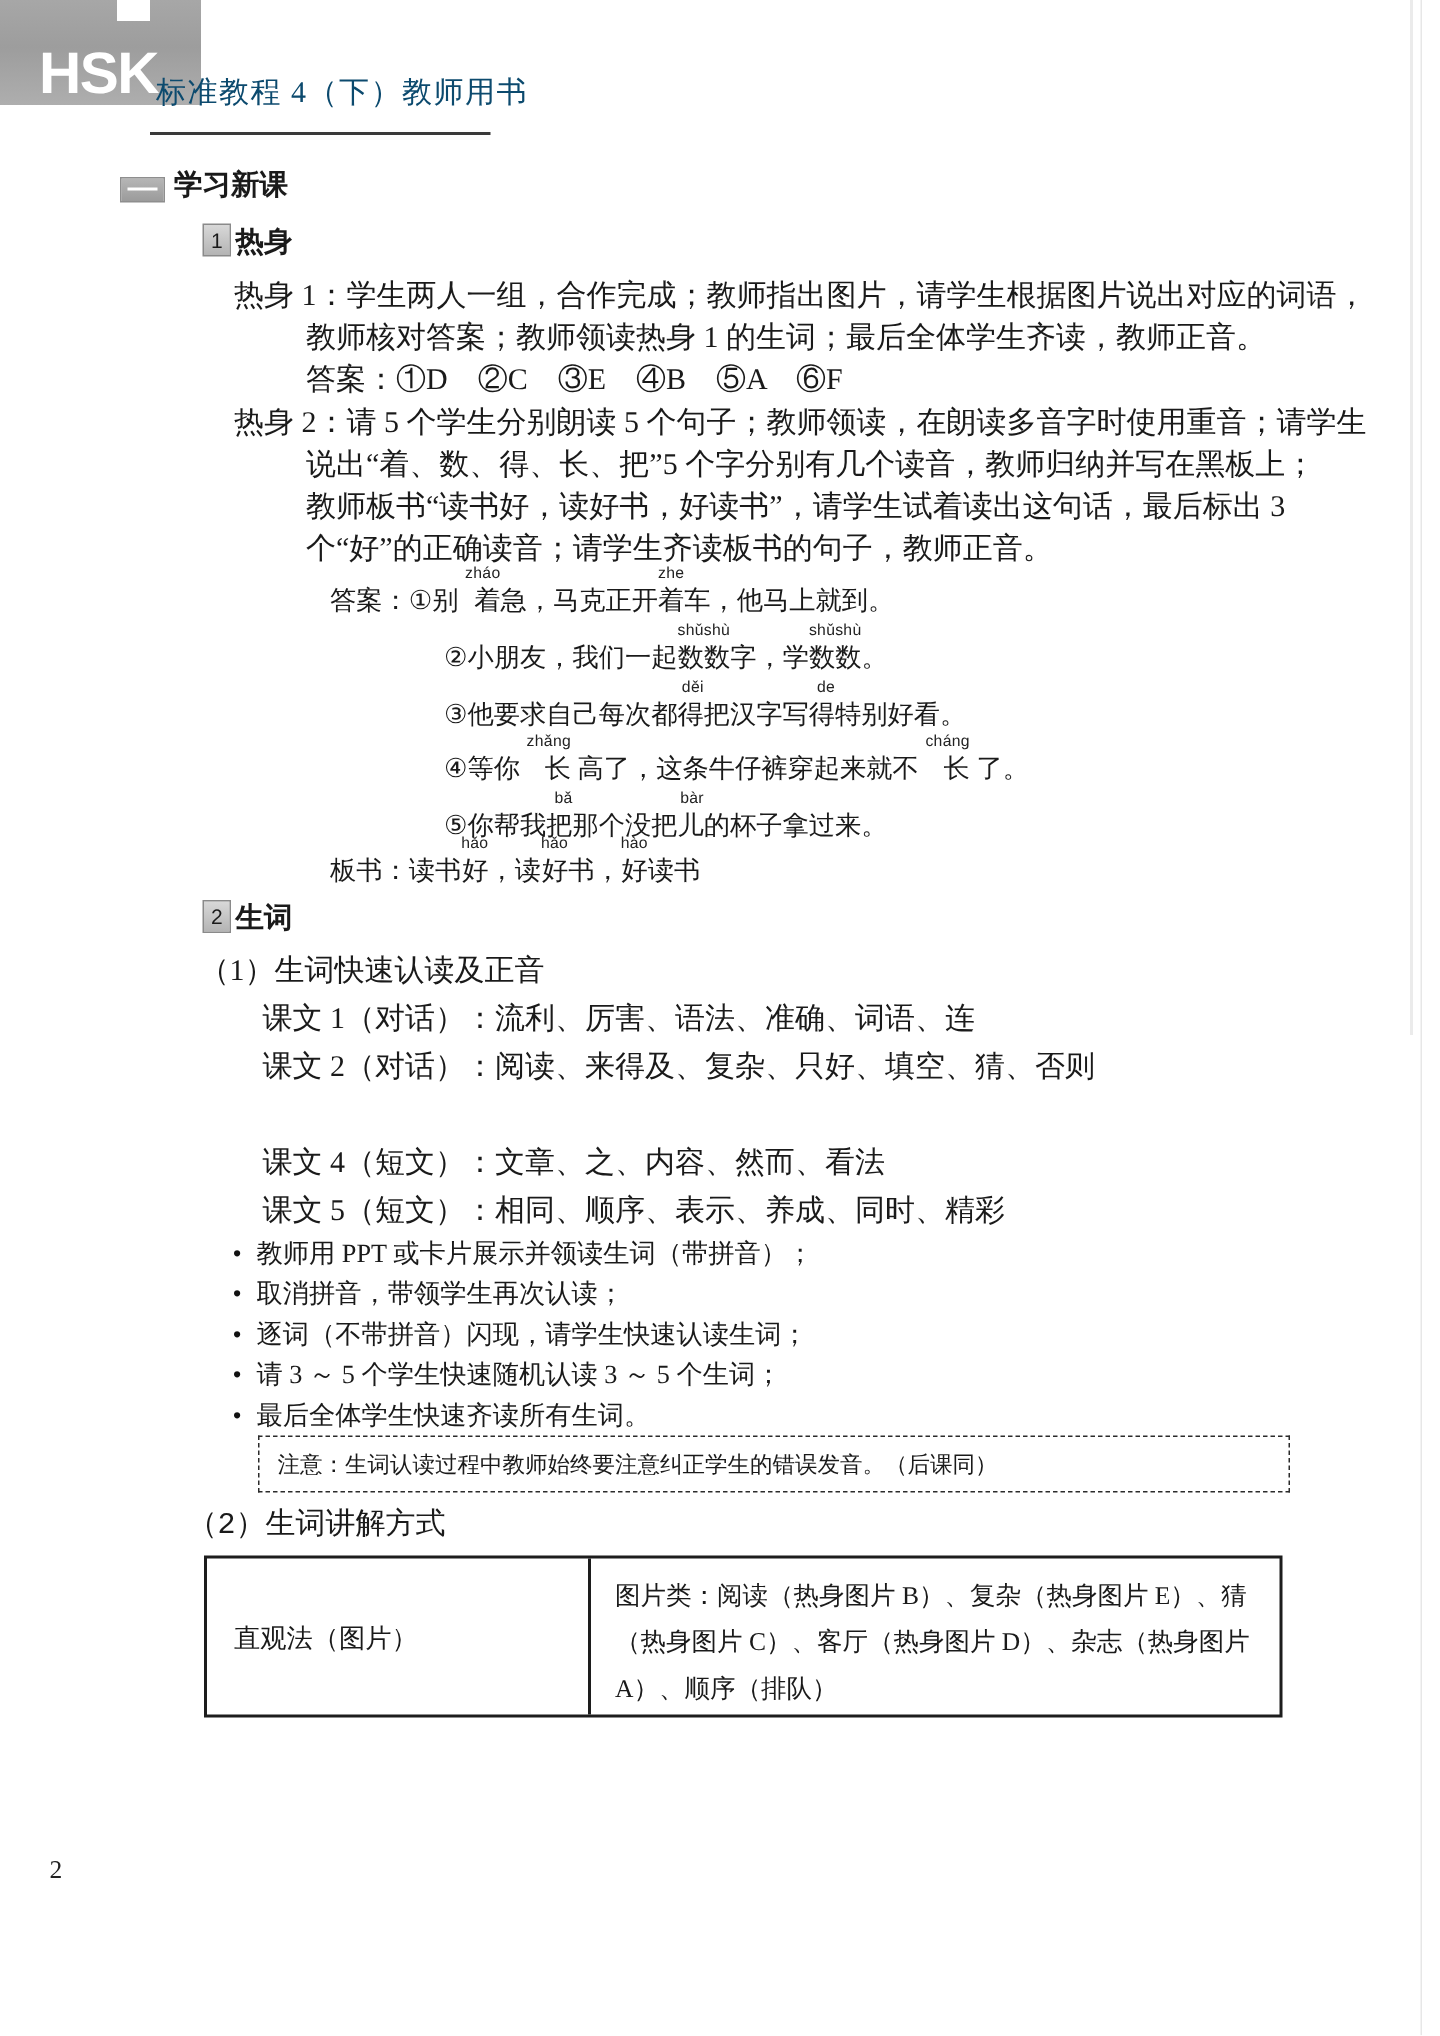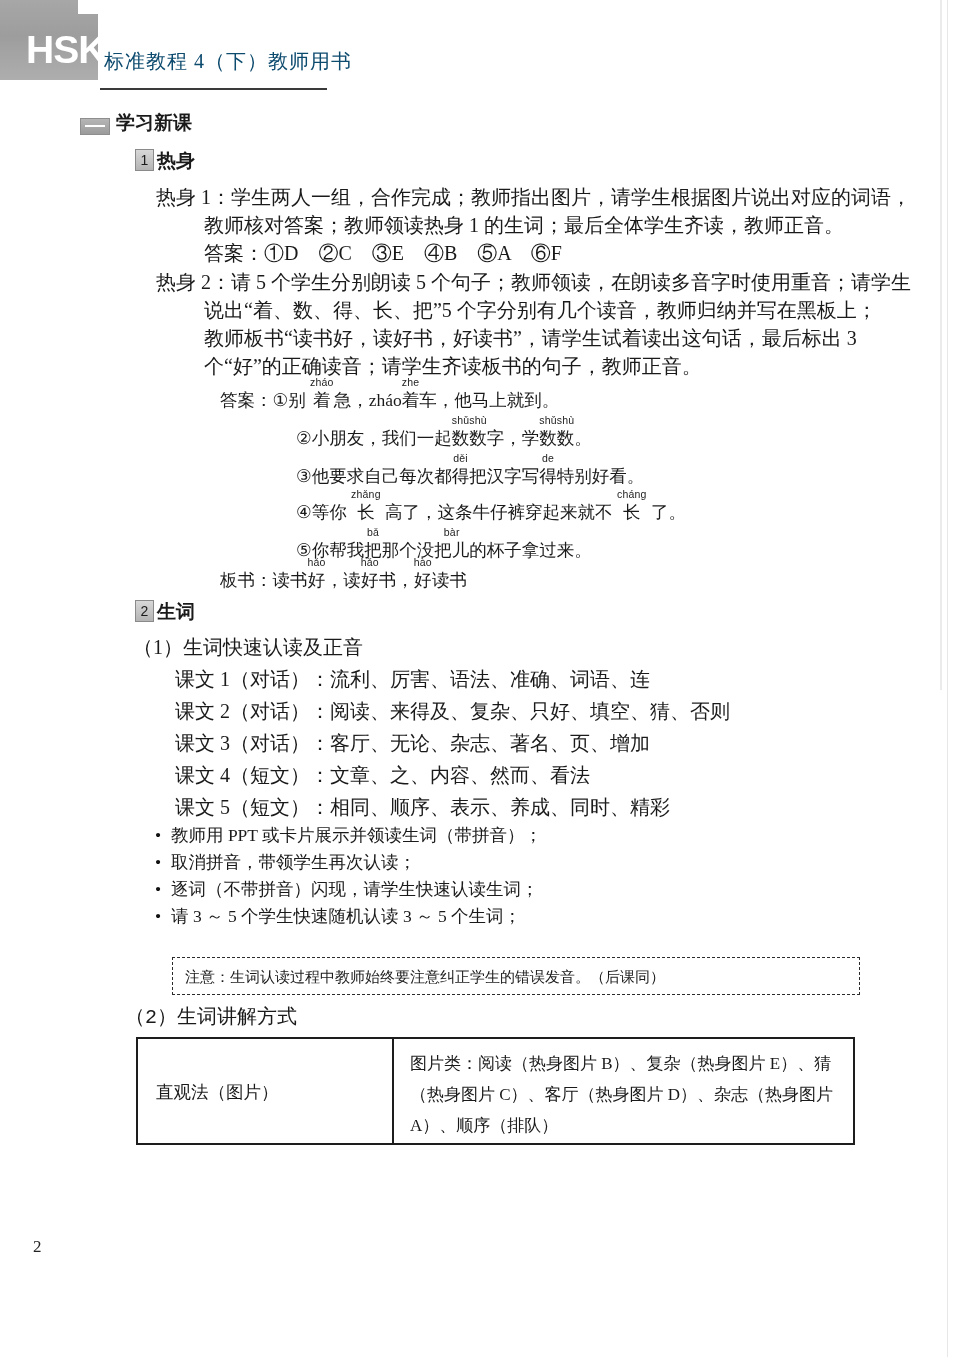--- a/index.html
+++ b/index.html
@@ -25,22 +25,23 @@
     left: 0;
     top: 0;
     width: 960px;
     height: 100px;
   }
   .hsk-block {
     position: absolute;
     left: 0;
     top: 0;
     width: 98px;
-    height: 80px;
+    height: 70px;
     background: linear-gradient(180deg,#a7a7a7 0%, #9d9d9d 45%, #aeaeae 100%);
+    padding-left: 36px;
   }
   .hsk-block-notch {
     position: absolute;
     left: 78px;
     top: 0;
     width: 22px;
     height: 14px;
     background: #ffffff;
   }
   .hsk-text {
@@ -121,21 +122,21 @@
     font-size: 17.5px;
     line-height: 22px;
   }
   .ruby-line > span {
     display: inline-block;
     vertical-align: bottom;
   }
   rb-box {
     display: inline-block;
     position: relative;
-    text-align: center;
+    text-align: right;
     vertical-align: bottom;
   }
   rb-box > .rt {
     display: block;
     font-family: "Liberation Sans", sans-serif;
     font-size: 10.5px;
     line-height: 12px;
     letter-spacing: 0.2px;
     color: #222;
   }
@@ -264,50 +265,52 @@
 
   <div class="blk" style="left:156px; top:183px;">热身 1：学生两人一组，合作完成；教师指出图片，请学生根据图片说出对应的词语，</div>
   <div class="blk" style="left:204px; top:211px;">教师核对答案；教师领读热身 1 的生词；最后全体学生齐读，教师正音。</div>
   <div class="blk" style="left:204px; top:239px;">答案：①D　②C　③E　④B　⑤A　⑥F</div>
 
   <div class="blk" style="left:156px; top:268px;">热身 2：请 5 个学生分别朗读 5 个句子；教师领读，在朗读多音字时使用重音；请学生</div>
   <div class="blk" style="left:204px; top:296px;">说出“着、数、得、长、把”5 个字分别有几个读音，教师归纳并写在黑板上；</div>
   <div class="blk" style="left:204px; top:324px;">教师板书“读书好，读好书，好读书”，请学生试着读出这句话，最后标出 3</div>
   <div class="blk" style="left:204px; top:352px;">个“好”的正确读音；请学生齐读板书的句子，教师正音。</div>
 
-  <div class="ruby-line" style="left:220px; top:376px;"><span class="plain">答案：</span><span class="plain">① </span><span class="plain">别&nbsp;</span><rb-box><span class="rt">zháo</span><span class="rbase">着</span></rb-box><span class="plain">急，zháo</span><rb-box><span class="rt">zhe</span><span class="rbase">着</span></rb-box><span class="plain">车，他马上就到。</span></div>
+  <div class="ruby-line" style="left:220px; top:376px;"><span class="plain">答案：</span><span class="plain">① </span><span class="plain">别&nbsp;</span><rb-box><span class="rt">zháo</span><span class="rbase">着</span></rb-box><span class="plain">急，马克正开</span><rb-box><span class="rt">zhe</span><span class="rbase">着</span></rb-box><span class="plain">车，他马上就到。</span></div>
   <div class="ruby-line" style="left:296px; top:414px;"><span class="plain">② </span><span class="plain">小朋友，我们一起</span><rb-box><span class="rt">shǔshù</span><span class="rbase">数数</span></rb-box><span class="plain">字，学</span><rb-box><span class="rt">shǔshù</span><span class="rbase">数数</span></rb-box><span class="plain">。</span></div>
   <div class="ruby-line" style="left:296px; top:452px;"><span class="plain">③ </span><span class="plain">他要求自己每次都</span><rb-box><span class="rt">děi</span><span class="rbase">得</span></rb-box><span class="plain">把汉字写</span><rb-box><span class="rt">de</span><span class="rbase">得</span></rb-box><span class="plain">特别好看。</span></div>
   <div class="ruby-line" style="left:296px; top:488px;"><span class="plain">④ </span><span class="plain">等你&nbsp;</span><rb-box><span class="rt">zhǎng</span><span class="rbase">长</span></rb-box><span class="plain">&nbsp;高了，这条牛仔裤穿起来就不&nbsp;</span><rb-box><span class="rt">cháng</span><span class="rbase">长</span></rb-box><span class="plain">&nbsp;了。</span></div>
   <div class="ruby-line" style="left:296px; top:526px;"><span class="plain">⑤ </span><span class="plain">你帮我</span><rb-box><span class="rt">bǎ</span><span class="rbase">把</span></rb-box><span class="plain">那个没</span><rb-box><span class="rt">bàr</span><span class="rbase">把儿</span></rb-box><span class="plain">的杯子拿过来。</span></div>
 
   <div class="ruby-line" style="left:220px; top:556px;"><span class="plain">板书：</span><span class="plain">读书</span><rb-box><span class="rt">hǎo</span><span class="rbase">好</span></rb-box><span class="plain">，读</span><rb-box><span class="rt">hǎo</span><span class="rbase">好</span></rb-box><span class="plain">书，</span><rb-box><span class="rt">hào</span><span class="rbase">好</span></rb-box><span class="plain">读书</span></div>
 
   <div class="num-chip" style="left:135px; top:600px;">2</div>
   <div class="sect-title" style="left:157px; top:599px;">生词</div>
 
   <div class="blk" style="left:133px; top:633px;">（1）生词快速认读及正音</div>
 
   <div class="blk" style="left:175px; top:665px;">课文 1（对话）：流利、厉害、语法、准确、词语、连</div>
   <div class="blk" style="left:175px; top:697px;">课文 2（对话）：阅读、来得及、复杂、只好、填空、猜、否则</div>
-  <div class="blk" style="left:175px; top:729px;">课文 3（对话）：客厅、无论、杂志、著名、页、增加</div>
   <div class="blk" style="left:175px; top:761px;">课文 4（短文）：文章、之、内容、然而、看法</div>
   <div class="blk" style="left:175px; top:793px;">课文 5（短文）：相同、顺序、表示、养成、同时、精彩</div>
 
   <div class="bullet" style="left:155px; top:822px;">
     <span class="dot">•</span><span>教师用 PPT 或卡片展示并领读生词（带拼音）；</span>
   </div>
   <div class="bullet" style="left:155px; top:849px;">
     <span class="dot">•</span><span>取消拼音，带领学生再次认读；</span>
   </div>
   <div class="bullet" style="left:155px; top:876px;">
     <span class="dot">•</span><span>逐词（不带拼音）闪现，请学生快速认读生词；</span>
   </div>
   <div class="bullet" style="left:155px; top:903px;">
     <span class="dot">•</span><span>请 3 ～ 5 个学生快速随机认读 3 ～ 5 个生词；</span>
+  </div>
+  <div class="bullet" style="left:155px; top:930px;">
+    <span class="dot">•</span><span>最后全体学生快速齐读所有生词。</span>
   </div>
 
   <div id="note-box">
     <div class="note-text">注意：生词认读过程中教师始终要注意纠正学生的错误发音。（后课同）</div>
   </div>
 
   <div class="blk" style="left:125px; top:1004px;font-family:Liberation Mono, monospace;">（2）生词讲解方式</div>
 
   <div id="method-table">
     <div class="col-div"></div>

